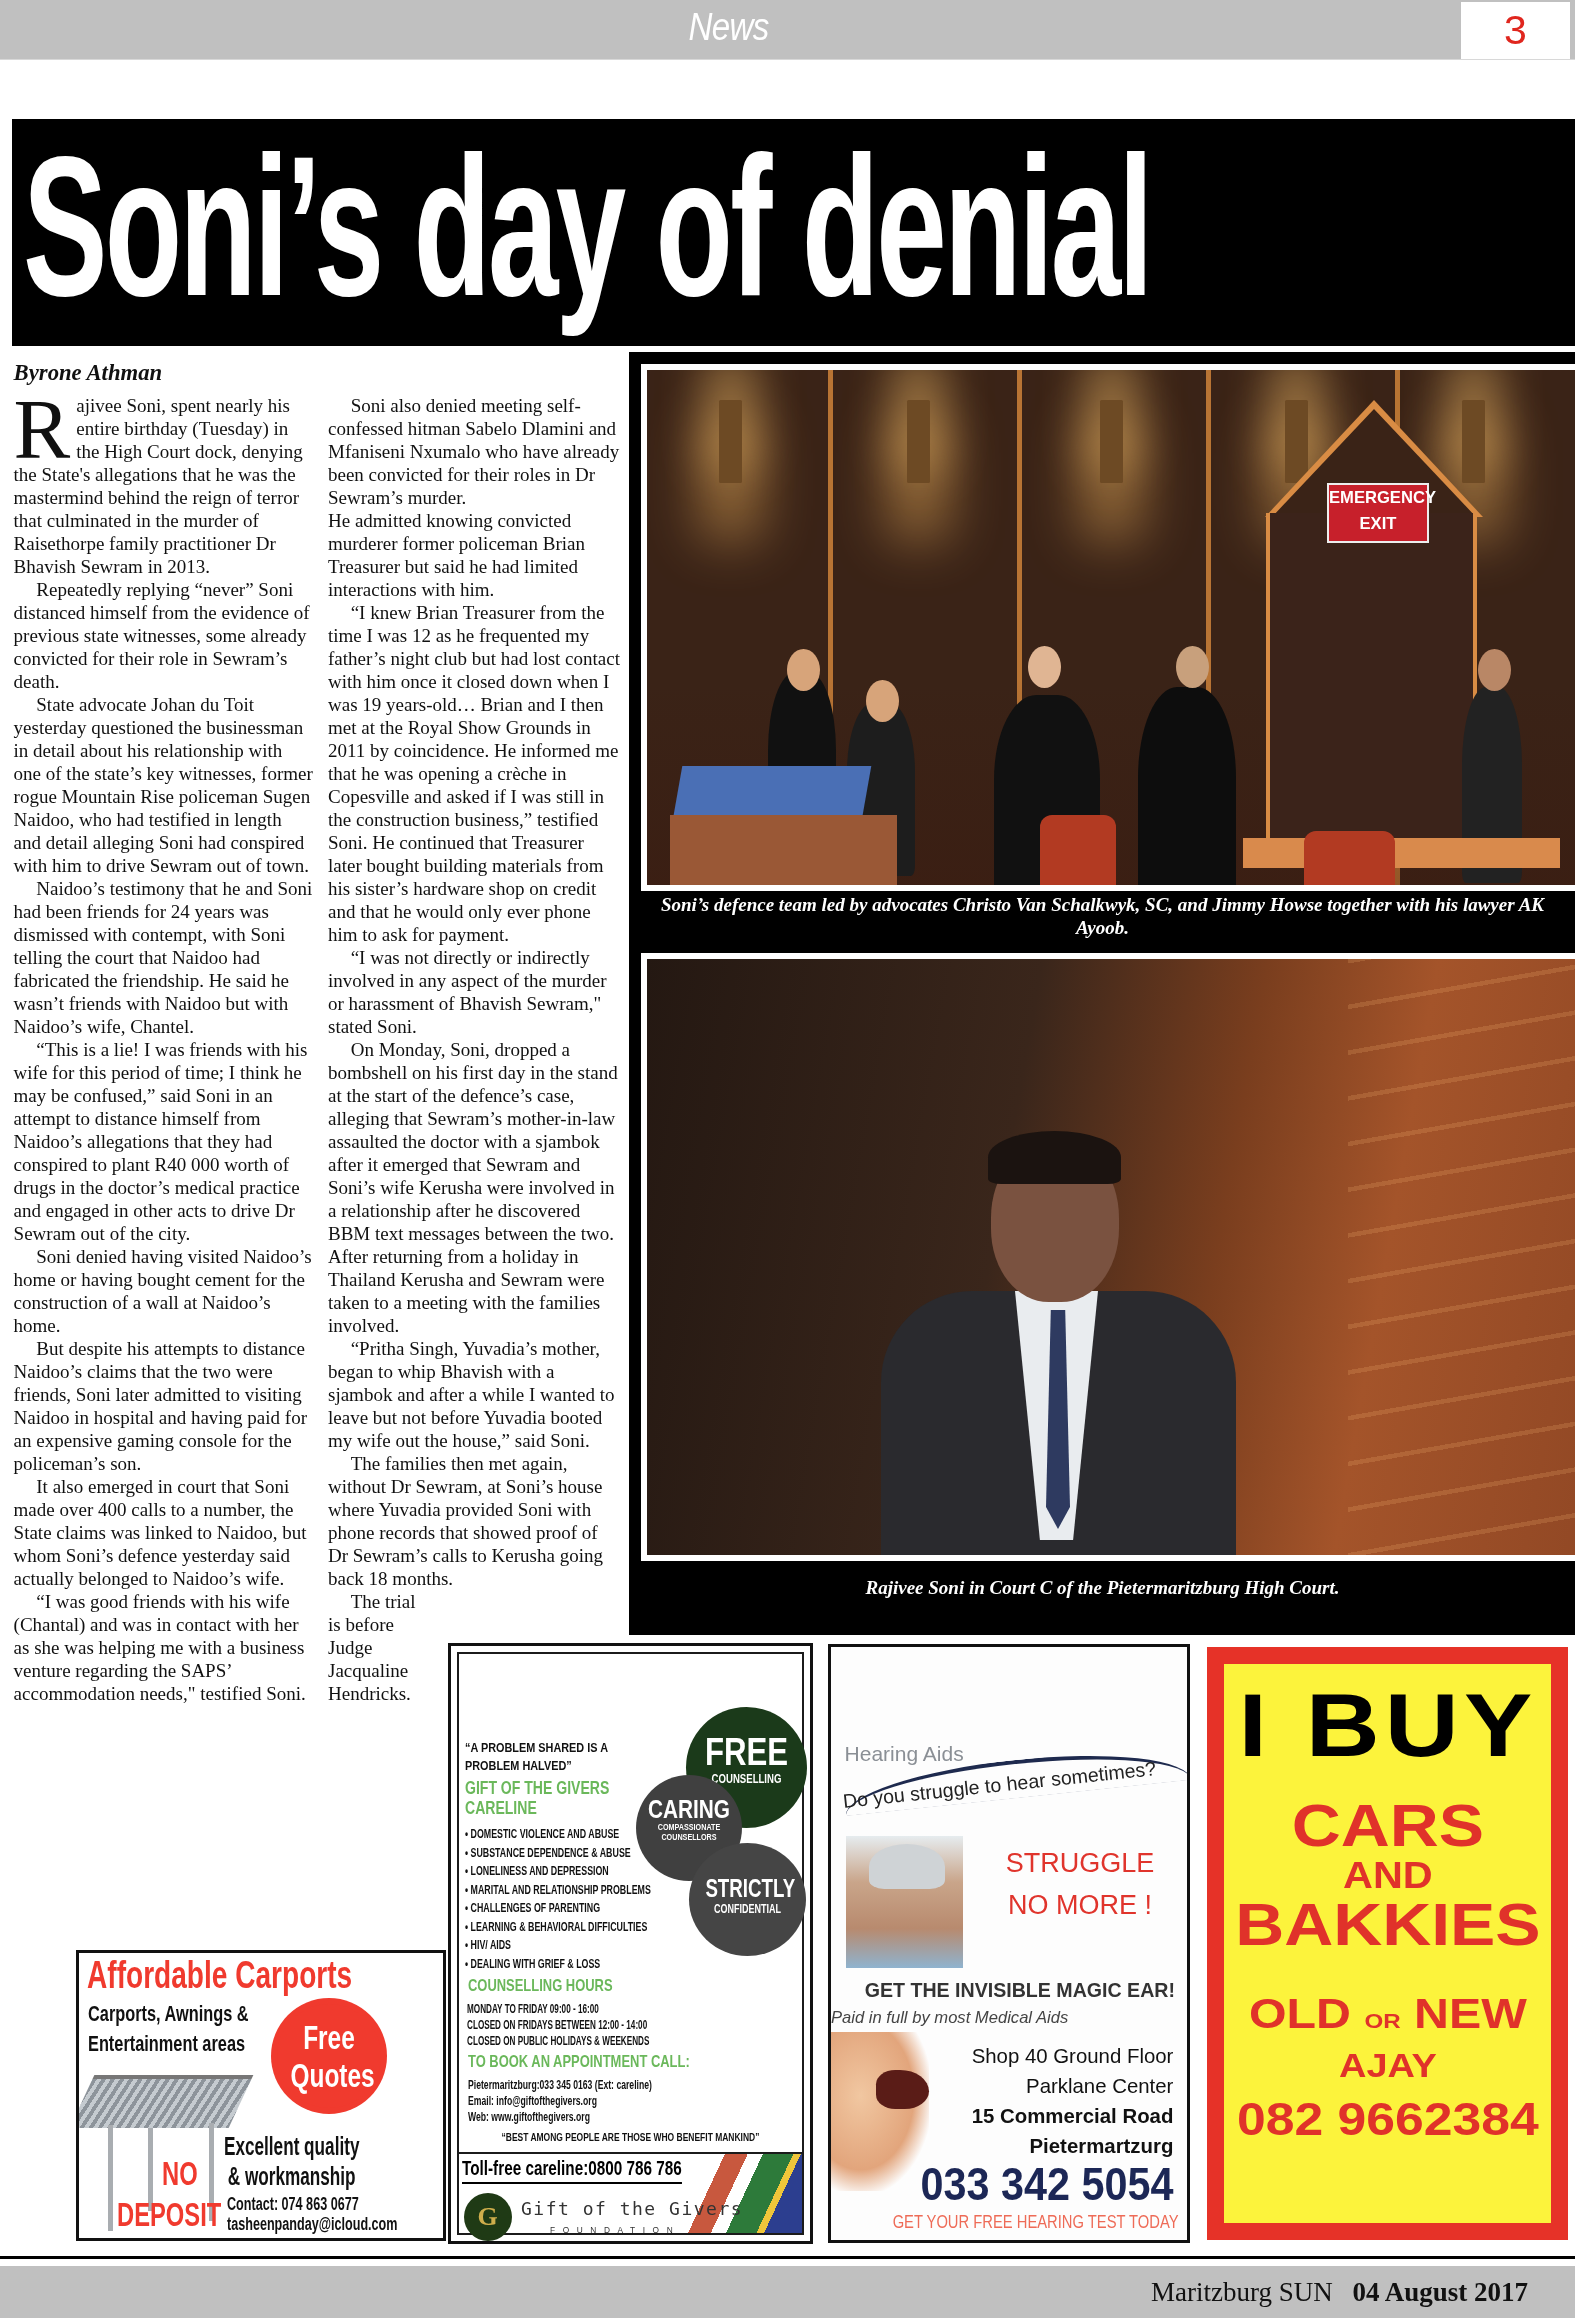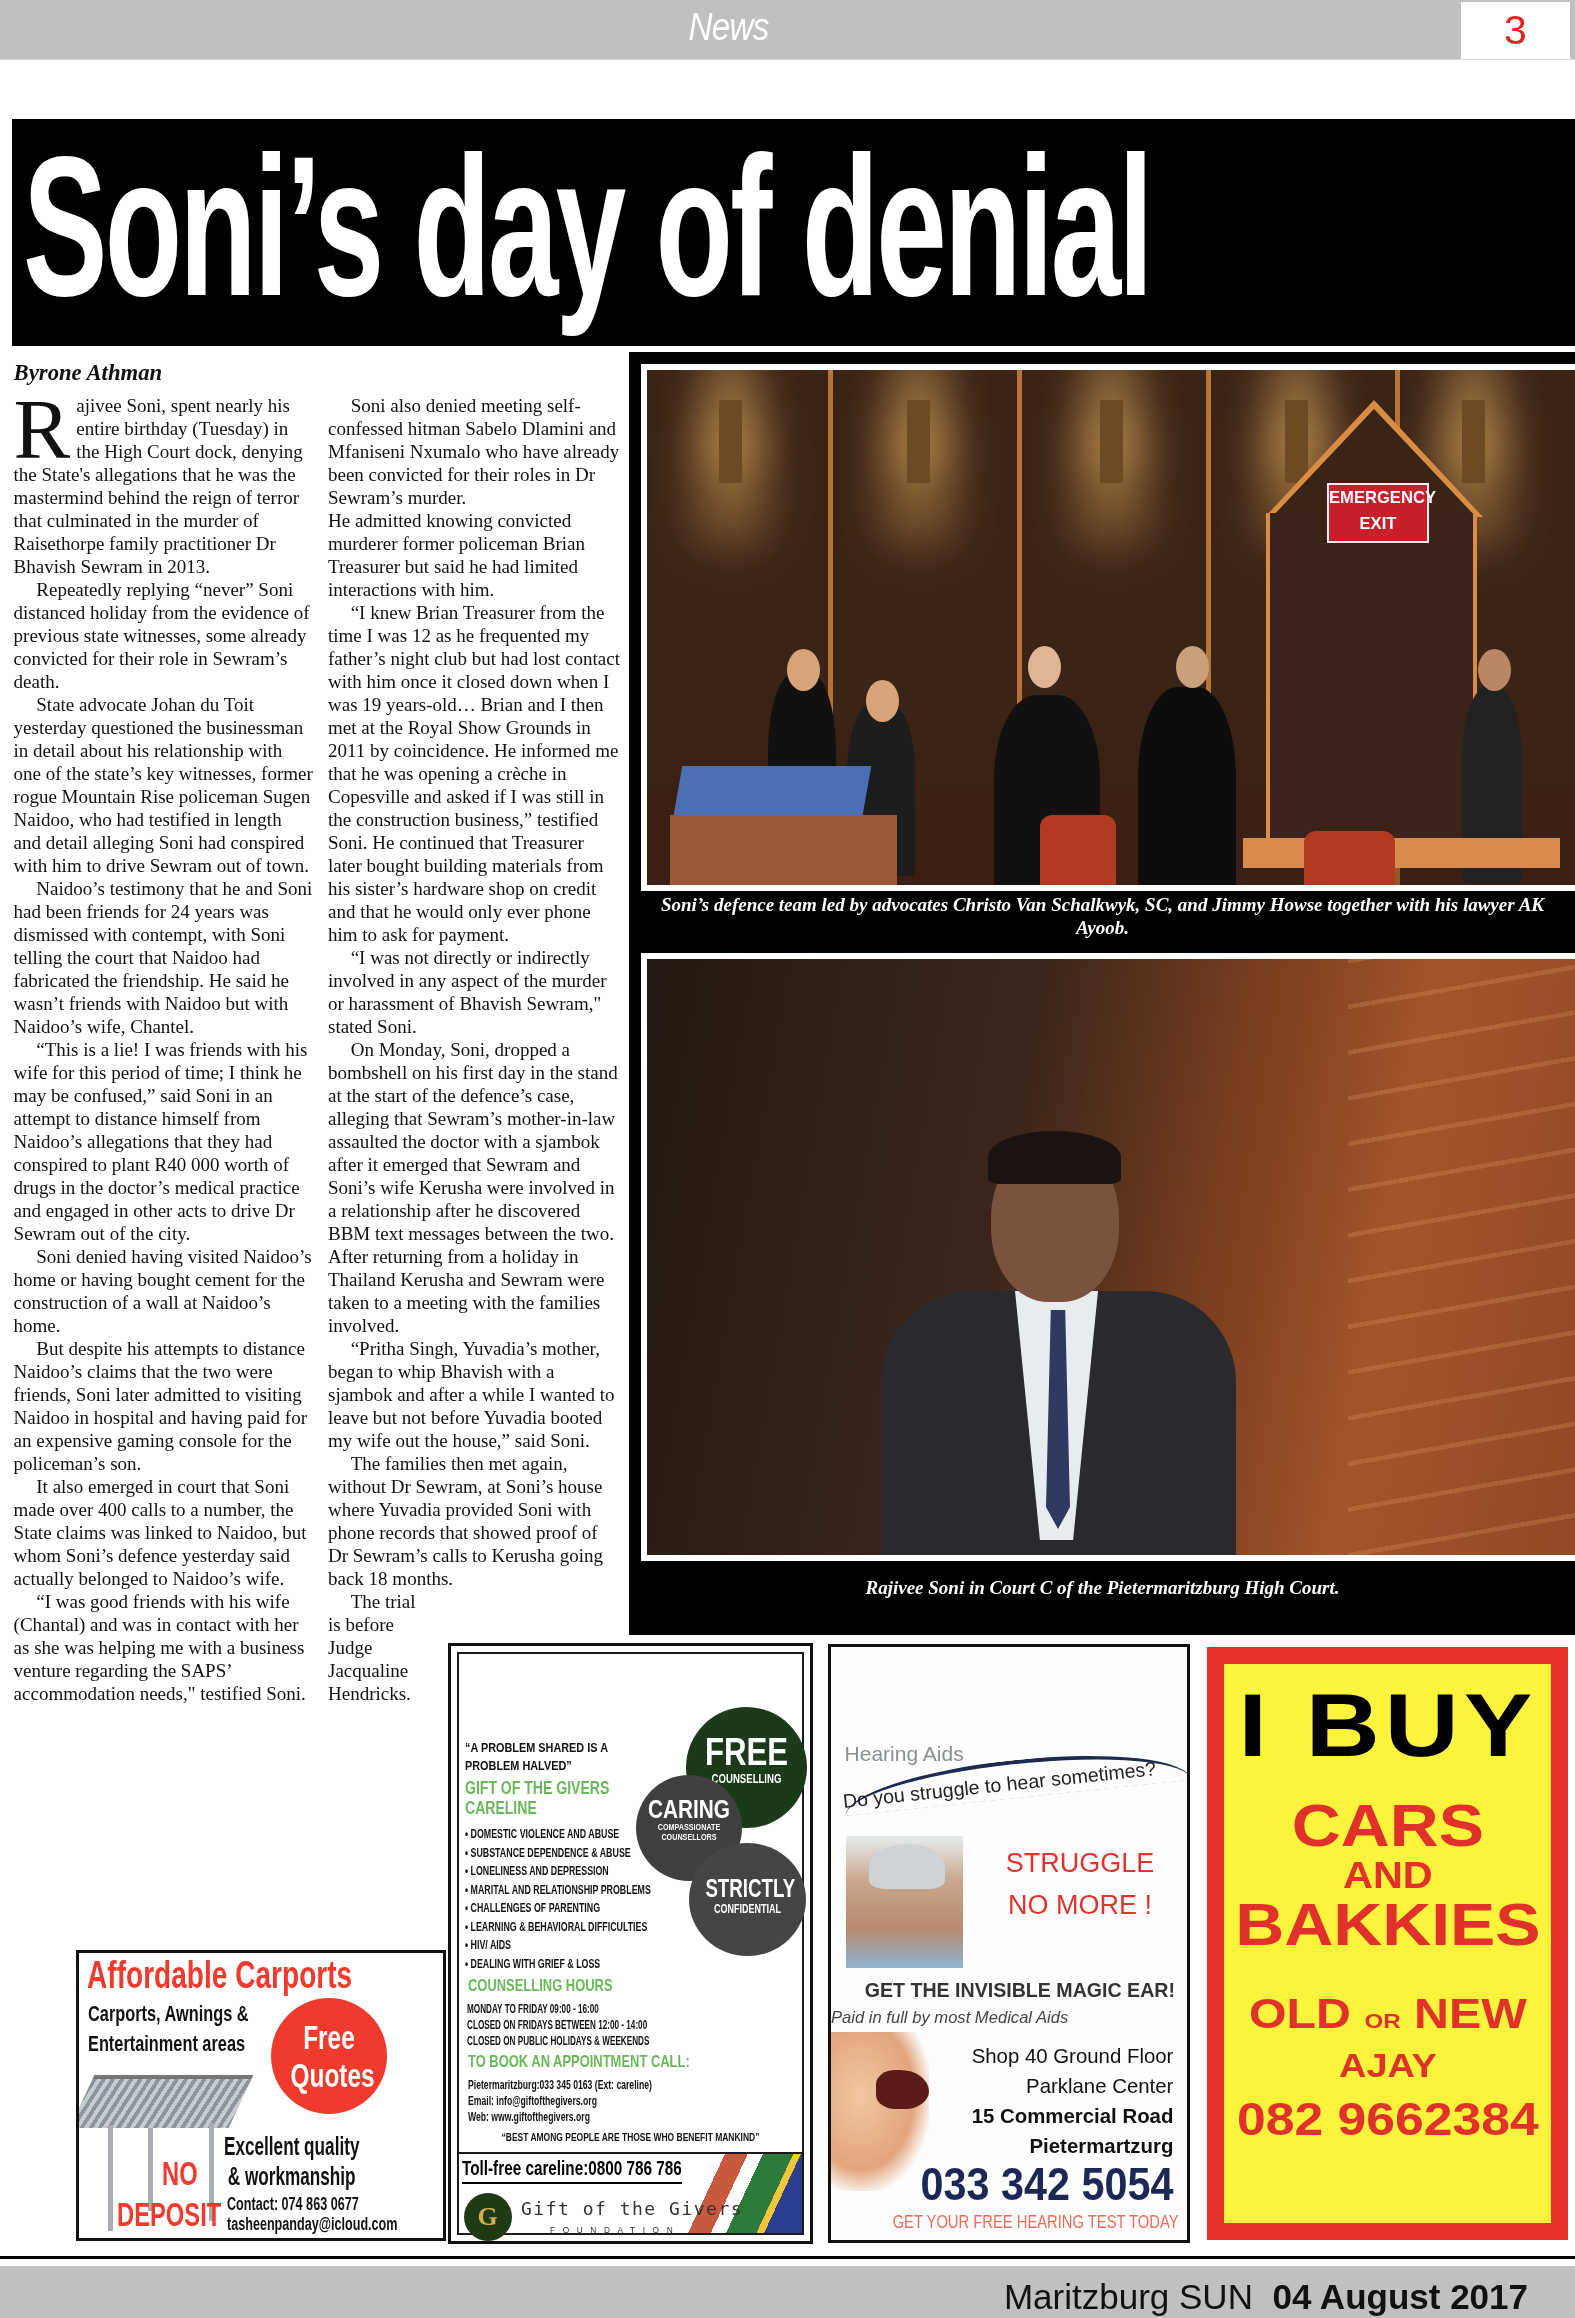--- a/index.html
+++ b/index.html
@@ -134,41 +134,41 @@
   .cp-badge span { display: block; transform: scaleX(0.74); }
   .cp-roof { position: absolute; left: 3px; top: 122px; width: 159px; height: 53px; background: repeating-linear-gradient(100deg, #8d949b 0 4.5px, #c5cbd0 4.5px 9px); transform: skewX(-25deg); border-top: 4.5px solid #777; }
   .cp-post { position: absolute; width: 4.5px; background: #a9adb1; }
   .cp-no { position: absolute; left: 38px; top: 200px; font-family: "Liberation Sans", sans-serif; font-weight: bold; font-size: 33px; line-height: 41px; color: #f03a2e; text-align: center; transform: scaleX(0.72); transform-origin: left; white-space: nowrap; }
   .cp-quality { position: absolute; left: 145px; top: 178px; font-family: "Liberation Sans", sans-serif; font-weight: bold; font-size: 26px; line-height: 30px; color: #111; transform: scaleX(0.66); transform-origin: left; white-space: nowrap; text-align: center; }
   .cp-contact { position: absolute; left: 148px; top: 242px; font-family: "Liberation Sans", sans-serif; font-weight: bold; font-size: 18px; line-height: 19.6px; color: #111; transform: scaleX(0.7); transform-origin: left; white-space: nowrap; }
 
   
   .footer-rule { position: absolute; left: 0; top: 2256px; width: 1576px; height: 3px; background: #000; }
   .footer { position: absolute; left: 0; top: 2266px; width: 1576px; height: 53px; background: #c0c0c0; }
-  .footer-text { position: absolute; right: 48px; top: 10.6px; font-family: Liberation Sans, sans-serif; font-size: 35px; color: #111; white-space: nowrap; }
+  .footer-text { position: absolute; right: 48px; top: 10.6px; font-family: Liberation Serif, serif; font-size: 27px; color: #111; white-space: nowrap; }
   .footer-text .date { font-weight: bold; margin-left: 19.6px; }
 </style>
 </head>
 <body>
 
 <div class="topbar">
   <div class="section-label">News</div>
   <div class="page-num-box">
     <div class="page-num">3</div>
   </div>
 </div>
 
 <div class="headline-bar"></div>
 <h1 class="headline">Soni’s day of denial</h1>
 
 <div class="byline">Byrone Athman</div>
 
 <div class="col col1">
   <p class="first"><span class="dropcap">R</span><span>ajivee Soni, spent nearly his entire birthday (Tuesday) in the High Court dock, denying the State's allegations that he was the mastermind behind the reign of terror that culminated in the murder of Raisethorpe family practitioner Dr Bhavish Sewram in 2013.</span></p>
-  <p>Repeatedly replying “never” Soni distanced holiday from the evidence of previous state witnesses, some already convicted for their role in Sewram’s death.</p>
+  <p>Repeatedly replying “never” Soni distanced himself from the evidence of previous state witnesses, some already convicted for their role in Sewram’s death.</p>
   <p>State advocate Johan du Toit yesterday questioned the businessman in detail about his relationship with one of the state’s key witnesses, former rogue Mountain Rise policeman Sugen Naidoo, who had testified in length and detail alleging Soni had conspired with him to drive Sewram out of town.</p>
   <p>Naidoo’s testimony that he and Soni had been friends for 24 years was dismissed with contempt, with Soni telling the court that Naidoo had fabricated the friendship. He said he wasn’t friends with Naidoo but with Naidoo’s wife, Chantel.</p>
   <p>“This is a lie! I was friends with his wife for this period of time; I think he may be confused,” said Soni in an attempt to distance himself from Naidoo’s allegations that they had conspired to plant R40 000 worth of drugs in the doctor’s medical practice and engaged in other acts to drive Dr Sewram out of the city.</p>
   <p>Soni denied having visited Naidoo’s home or having bought cement for the construction of a wall at Naidoo’s home.</p>
   <p>But despite his attempts to distance Naidoo’s claims that the two were friends, Soni later admitted to visiting Naidoo in hospital and having paid for an expensive gaming console for the policeman’s son.</p>
   <p>It also emerged in court that Soni made over 400 calls to a number, the State claims was linked to Naidoo, but whom Soni’s defence yesterday said actually belonged to Naidoo’s wife.</p>
   <p>“I was good friends with his wife (Chantal) and was in contact with her as she was helping me with a business venture regarding the SAPS’ accommodation needs," testified Soni.</p>
 </div>
 
 <div class="col col2">

